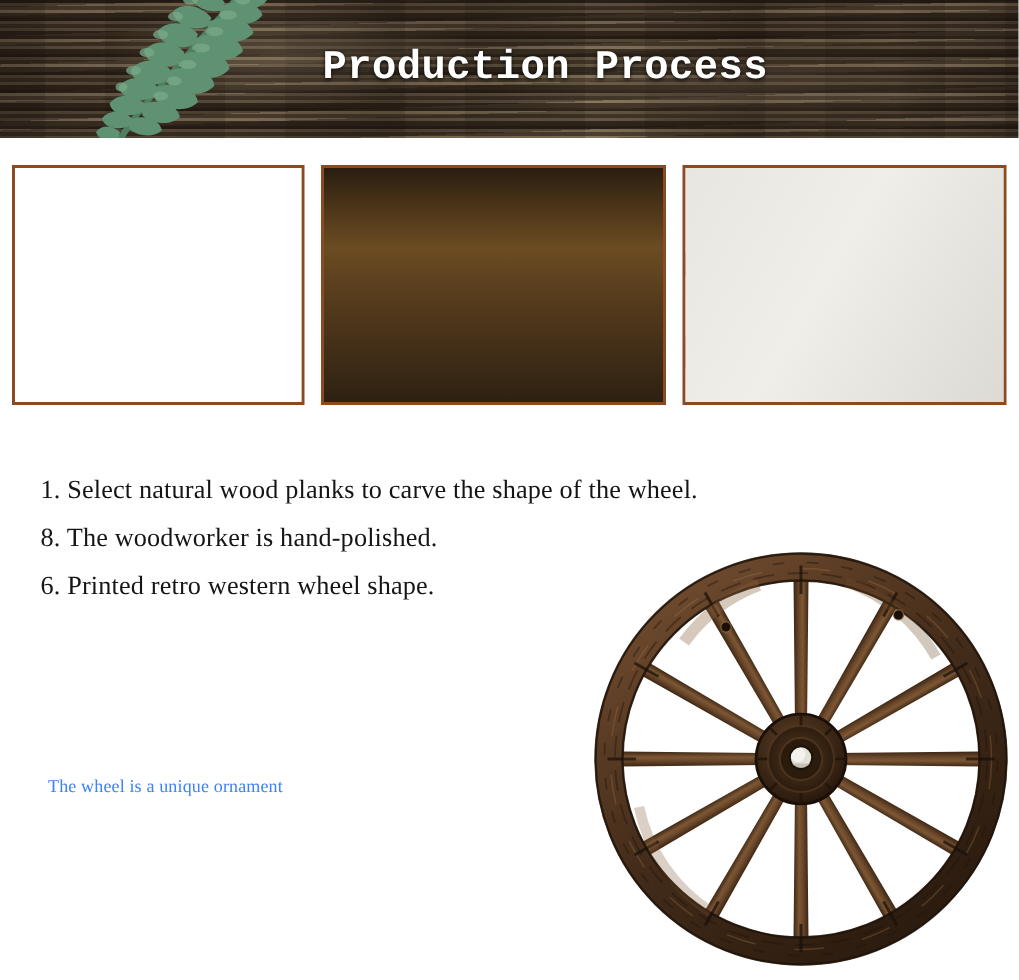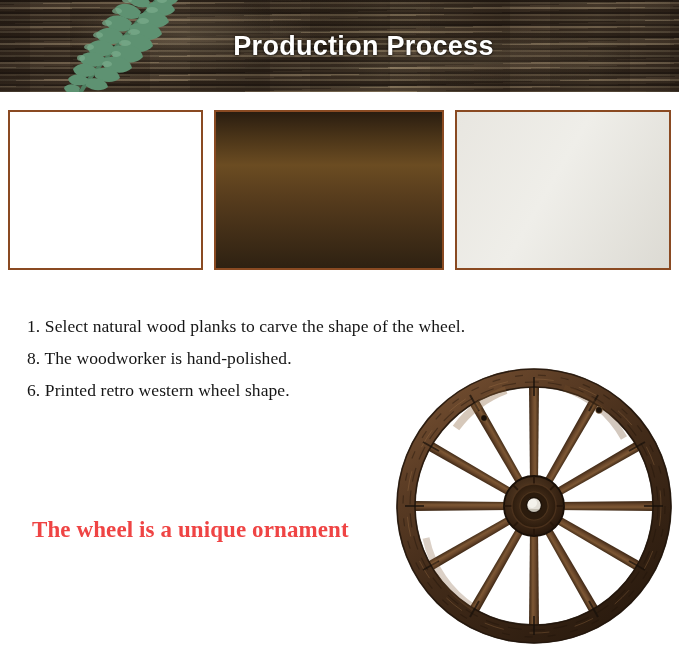--- a/index.html
+++ b/index.html
@@ -84,21 +84,21 @@
     position: absolute;
     left: 0; top: 0;
     width: 679px; height: 92px;
     display: flex;
     align-items: center;
     justify-content: center;
     z-index: 4;
     padding-left: 48px;
   }
   .banner-title span {
-    font-family: Liberation Sans, sans-serif;
+    font-family: Liberation Mono, monospace;
     font-weight: bold;
     font-size: 27px;
     color: #ffffff;
     letter-spacing: 0.3px;
     text-shadow: 0 1px 3px rgba(0,0,0,0.55), 0 0 2px rgba(0,0,0,0.4);
     white-space: nowrap;
   }
 
   
   .panel-row {
@@ -155,23 +155,23 @@
     line-height: 32px;
     white-space: nowrap;
     letter-spacing: 0.1px;
   }
 
   .tagline {
     position: absolute;
     left: 32px;
     top: 517px;
     font-family: "Liberation Serif", "DejaVu Serif", serif;
-    font-weight: bold;
-    font-size: 23px;
-    color: #ef4444;
+    font-weight: normal;
+    font-size: 12px;
+    color: #3b82f6;
     white-space: nowrap;
     z-index: 5;
     letter-spacing: 0.1px;
   }
 
   
   .wheel-wrap {
     position: absolute;
     left: 396px;
     top: 368px;

